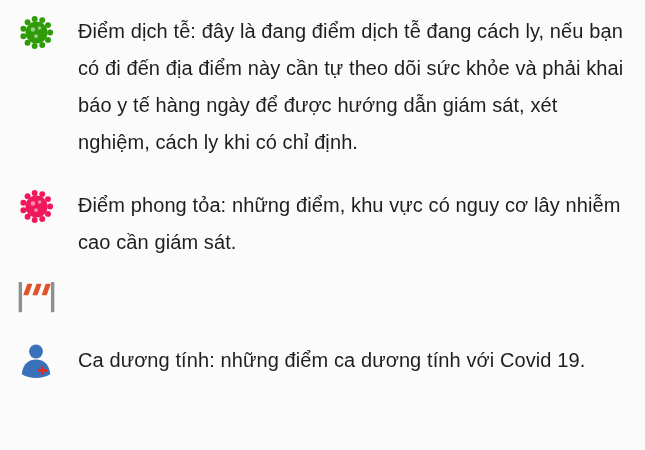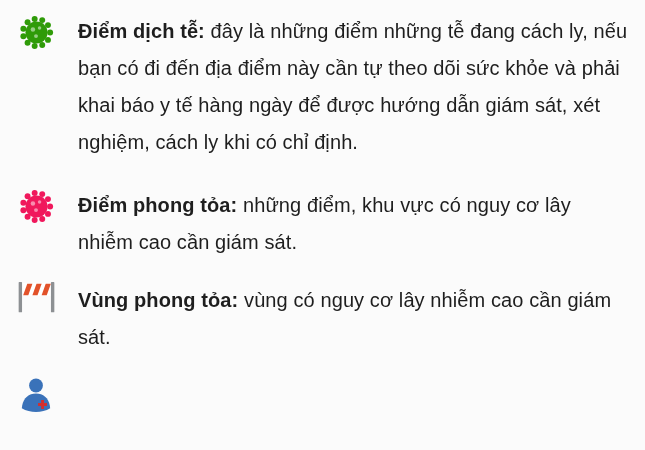--- a/index.html
+++ b/index.html
@@ -36,21 +36,21 @@
   }
   .icon-cell svg { display: block; margin-top: -1px; }
   .text-cell {
     flex: 1;
     max-width: 553px;
     font-size: 20px;
     line-height: 37px;
     color: var(--text-color);
     letter-spacing: 0.1px;
   }
-  .lbl { font-weight: 700; }
+  .lbl { font-weight: 400; }
   .virus-green .body { fill: var(--green-virus); }
   .virus-pink .body { fill: var(--pink-virus); }
   .virus .dot { fill: #ffffff; opacity: 0.5; }
   .barrier .post { fill: var(--barrier-post); }
   .barrier .bar-bg { fill: #ffffff; }
   .barrier .stripe { fill: var(--barrier-stripe); }
   .person .figure { fill: var(--person-blue); }
   .person .cross { fill: var(--person-cross); }
 </style>
 </head>
@@ -75,21 +75,21 @@
           <circle cx="31.2" cy="12.8" r="2.9"></circle>
           <circle cx="20" cy="20" r="10.8"></circle>
         </g>
         <circle class="dot" cx="16.5" cy="17" r="2.2"></circle>
         <circle class="dot" cx="23" cy="15.5" r="1.7"></circle>
         <circle class="dot" cx="19.5" cy="23.5" r="1.9"></circle>
       </svg>
     </div>
     <p class="text-cell">
       <strong class="lbl">Điểm dịch tễ:</strong>
-      <span>đây là những điểm những tễ đang cách ly, nếu bạn có đi đến địa điểm này cần tự theo dõi sức khỏe và phải khai báo y tế hàng ngày để được hướng dẫn giám sát, xét nghiệm, cách ly khi có chỉ định.</span>
+      <span>đây là đang điểm dịch tễ đang cách ly, nếu bạn có đi đến địa điểm này cần tự theo dõi sức khỏe và phải khai báo y tế hàng ngày để được hướng dẫn giám sát, xét nghiệm, cách ly khi có chỉ định.</span>
     </p>
   </div>
 
   <div class="row">
     <div class="icon-cell">
       <svg class="virus virus-pink" width="41" height="41" viewBox="0 0 40 40" aria-hidden="true">
         <g class="body">
           <circle cx="33.3" cy="20" r="2.9"></circle>
             <circle cx="31.2" cy="27.2" r="2.9"></circle>
           <circle cx="25.6" cy="32.1" r="2.9"></circle>
@@ -118,31 +118,31 @@
     <div class="icon-cell">
       <svg class="barrier" width="41" height="41" viewBox="0 0 40 40" aria-hidden="true">
         <rect class="bar-bg" x="5" y="2" width="30" height="12.5"></rect>
         <path class="stripe" d="M7,14 L11,2.8 L16,2.8 L12,14 Z"></path>
         <path class="stripe" d="M16,14 L20,2.8 L25,2.8 L21,14 Z"></path>
         <path class="stripe" d="M25,14 L29,2.8 L34,2.8 L30,14 Z"></path>
         <rect class="post" x="2.6" y="1" width="3.3" height="29.5" rx="0.6"></rect>
         <rect class="post" x="34.1" y="1" width="3.3" height="29.5" rx="0.6"></rect>
       </svg>
     </div>
-    <p class="text-cell">
-      <strong class="lbl">Vùng phong tỏa:</strong>
-      <span>vùng có nguy cơ lây nhiễm cao cần giám sát.</span>
-    </p>
   </div>
 
   <div class="row">
     <div class="icon-cell">
       <svg class="person" width="40" height="40" viewBox="0 0 40 40" aria-hidden="true">
         <circle class="figure" cx="20" cy="10.5" r="6.9"></circle>
         <path class="figure" d="M20,18.6 C12.8,18.6 7.6,23 6.2,30.5 L5.8,33.2
                  C10,35.8 15,37 20,37 C25,37 30,35.8 34.2,33.2 L33.8,30.5
                  C32.4,23 27.2,18.6 20,18.6 Z"></path>
         <path class="cross" d="M25.1,25 L28,25 L28,28 L31,28 L31,31 L28,31 L28,34 L25.1,34 L25.1,31 L22.1,31 L22.1,28 L25.1,28 Z"></path>
       </svg>
     </div>
+    <p class="text-cell">
+      <strong class="lbl">Ca dương tính:</strong>
+      <span>những điểm ca dương tính với Covid 19.</span>
+    </p>
   </div>
 
 </div>
 
 </body></html>

